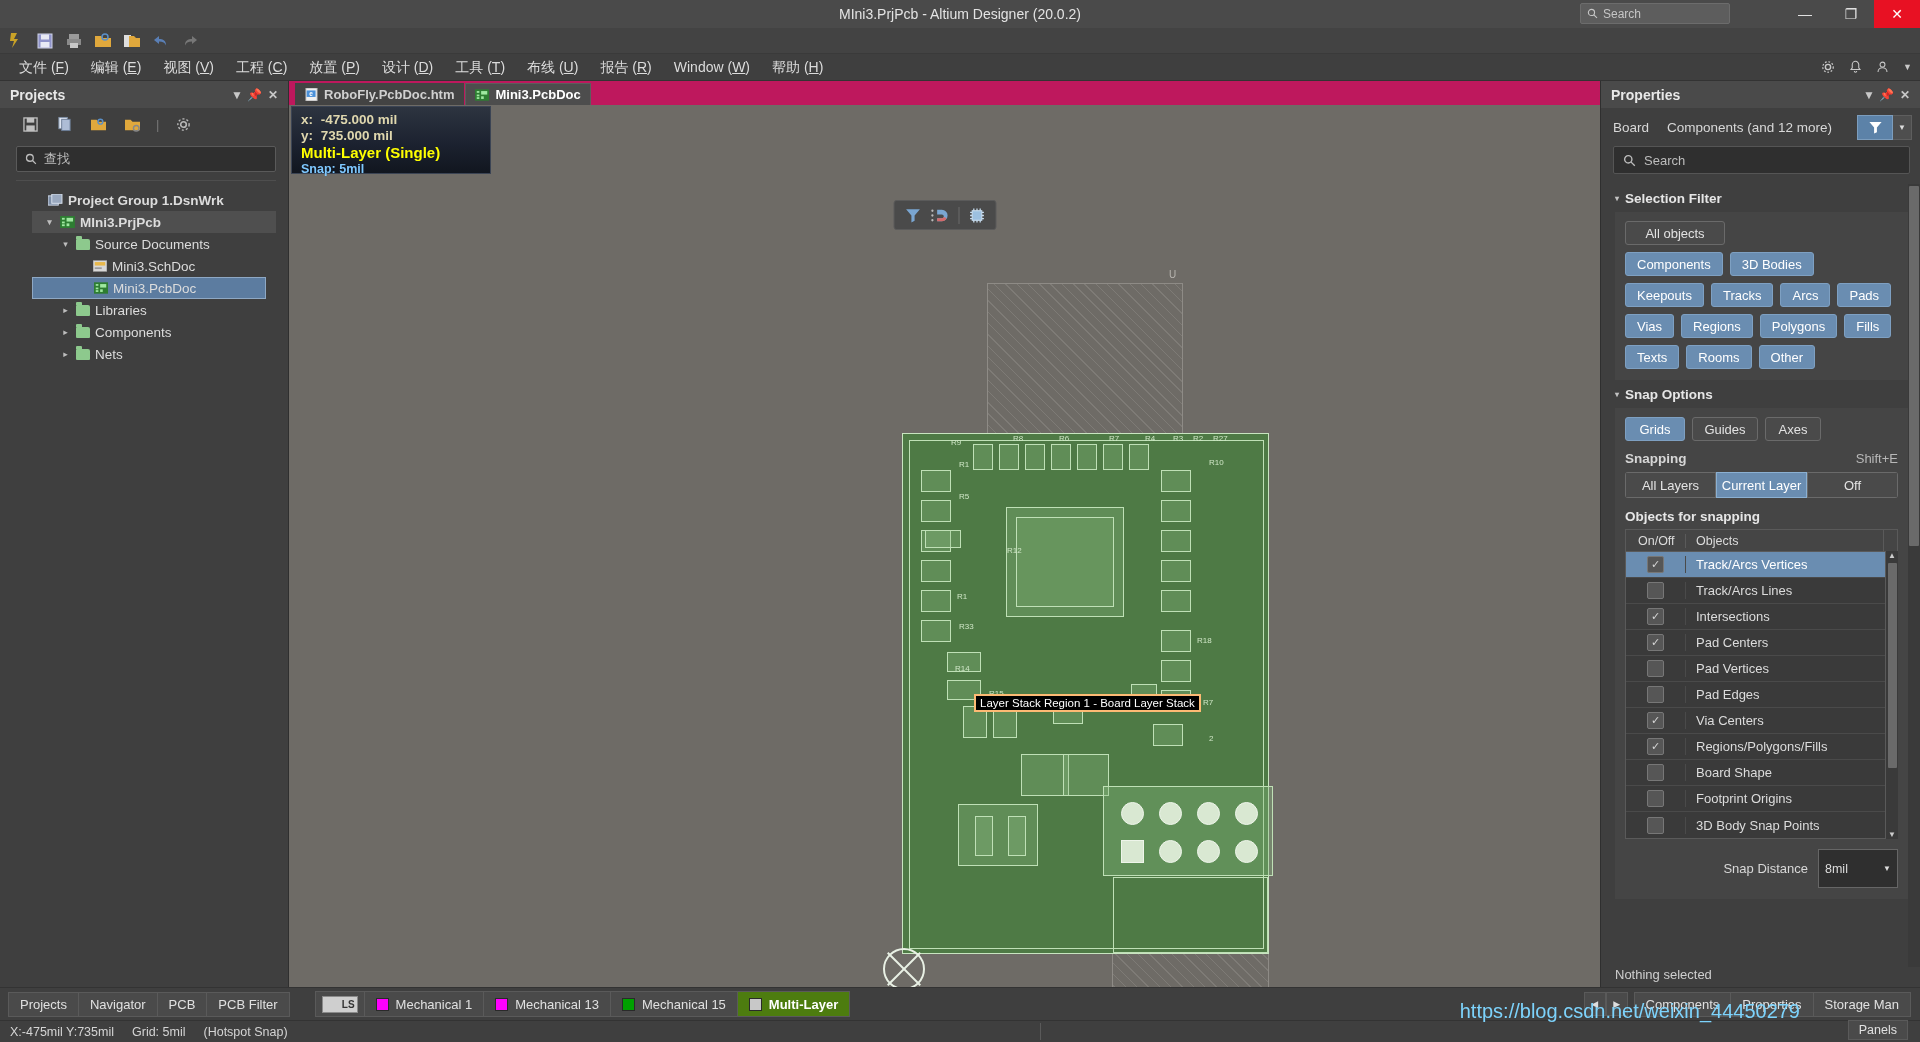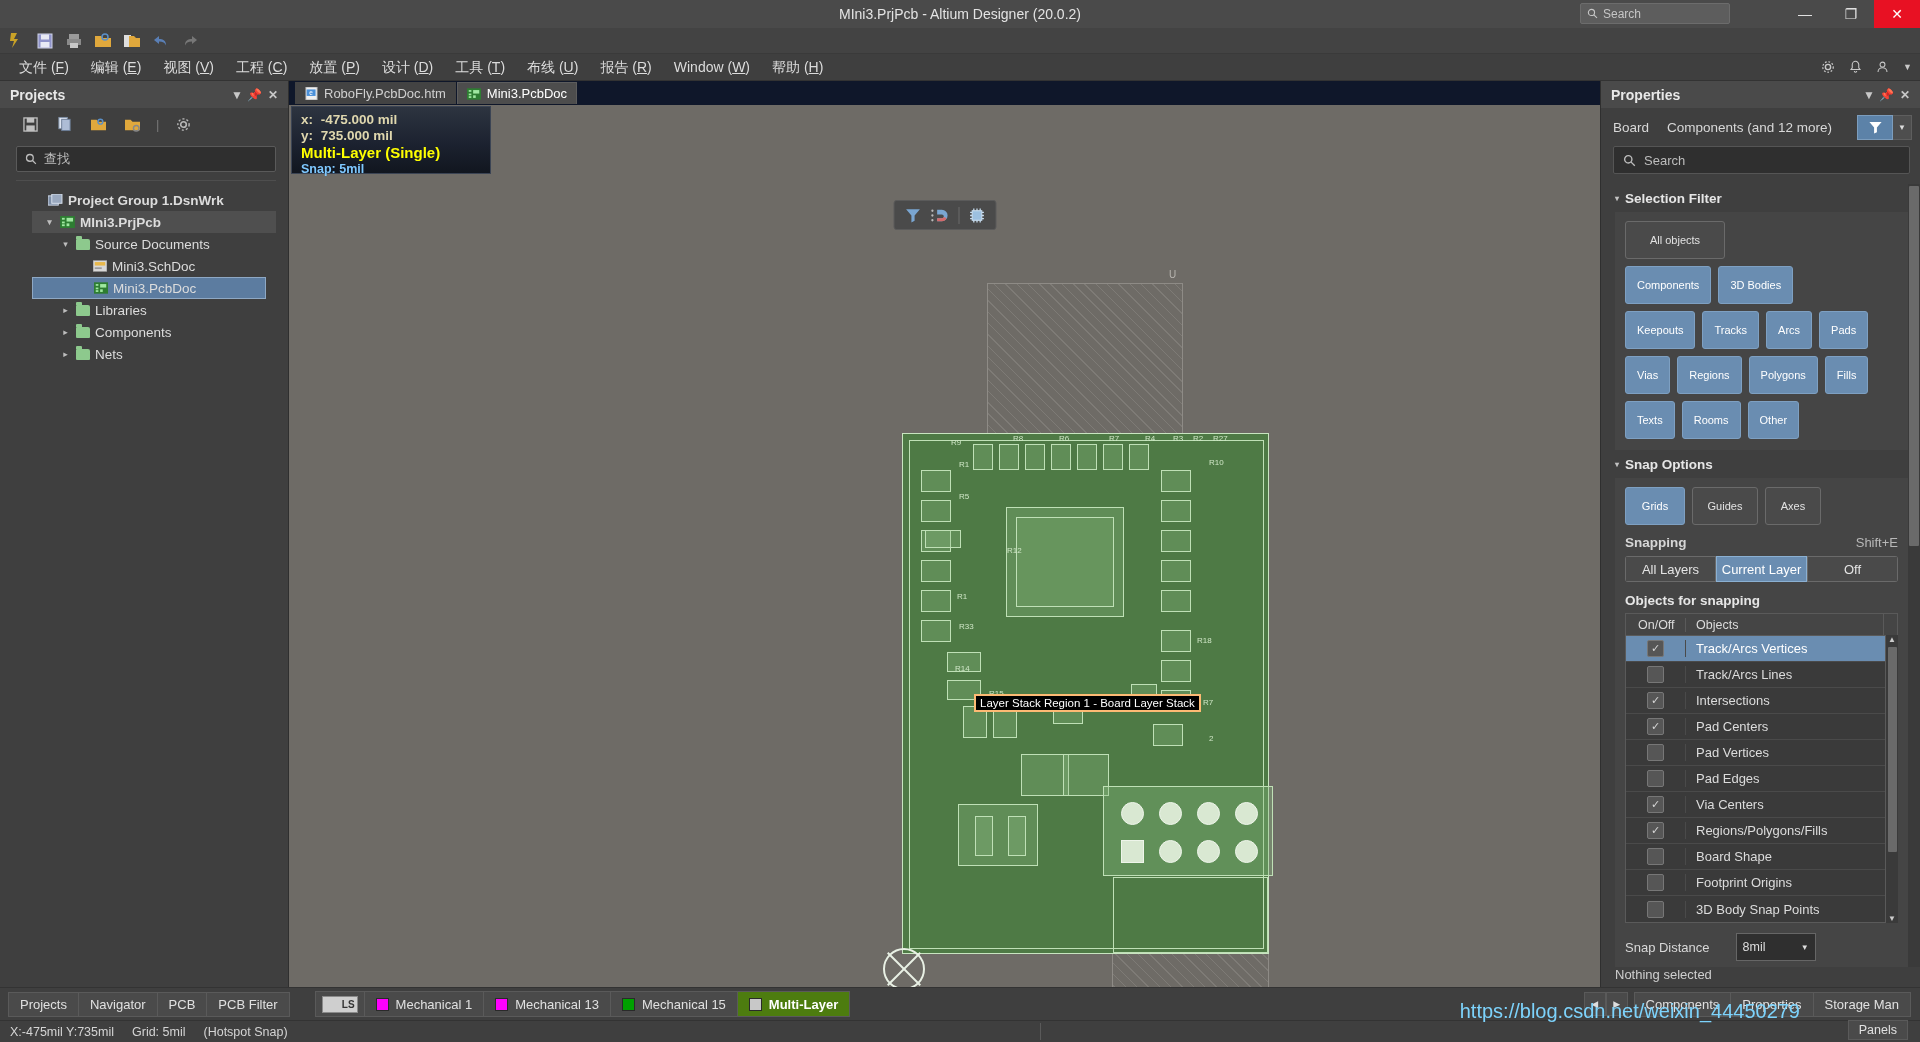--- a/index.html
+++ b/index.html
@@ -75,22 +75,22 @@
   .tree-row.sel-soft { background:#4f4f4f; }
   .tree-row.sel { background:#5c7ca0; border:1px solid #8ea8c4; }
   .twisty { width:11px; font-size:9px; color:#bdbdbd; text-align:center; }
   .folder { width:14px; height:11px; background:#8dc98d; border-radius:1px 2px 1px 1px; position:relative; }
   .folder:before { content:''; position:absolute; left:0; top:-3px; width:6px; height:3px;
     background:#8dc98d; border-radius:1px 1px 0 0; }
 
   
   #editor { flex:1; display:flex; flex-direction:column; background:#3f3f3f;
     position:relative; min-width:0; }
-  #doc-tabs { height:24px; background:#0f172a; display:flex; align-items:center;
-    padding-left:6px; gap:1px; }
+  #doc-tabs { height:24px; background:#be185d; display:flex; align-items:flex-end;
+    padding-left:6px; gap:1px;font-weight:bold; }
   .doc-tab { height:22px; display:flex; align-items:center; gap:6px;
     padding:0 9px; font-size:13px; background:#434343; color:#d0d0d0;
     border:1px solid transparent; border-bottom:none; }
   .doc-tab.active { background:#4d4d4d; color:#fff; border-color:#5d5d5d; }
   #canvas { flex:1; position:relative; background:#6e6b66; overflow:hidden; }
 
   #coord-overlay {
     position:absolute; left:2px; top:1px; width:200px; height:68px;
     background:linear-gradient(180deg,#2d3440 0%,#1c2230 55%,#11161f 100%);
     border:1px solid #3b4454; padding:5px 9px; line-height:16px;
@@ -150,22 +150,22 @@
   #props-search-wrap { padding:0 10px 10px 12px; }
   #props-search { height:28px; background:#2f2f2f; border:1px solid #555;
     border-radius:2px; display:flex; align-items:center; gap:8px;
     padding:0 9px; font-size:13px; color:#bdbdbd; }
   #props-body { flex:1; overflow:hidden; position:relative; padding-right:12px; }
   .sect-title { font-weight:bold; font-size:13.5px; color:#e6e6e6;
     padding:7px 0 6px 14px; display:flex; align-items:center; gap:6px; }
   .sect-title .tri { font-size:8px; color:#c2c2c2; }
   .sect-box { background:#454545; margin:0 0 0 14px; padding:9px 10px 11px 10px; }
   .btnrow { display:flex; gap:7px; margin-bottom:7px; flex-wrap:nowrap; }
-  .fbtn { height:38px; padding:0 11px; display:flex; align-items:center;
-    justify-content:center; font-size:11px; border-radius:3px;
+  .fbtn { height:24px; padding:0 11px; display:flex; align-items:center;
+    justify-content:center; font-size:13px; border-radius:3px;
     background:#6a8db1; color:#fff; border:1px solid #7ea0c2; white-space:nowrap; }
   .fbtn.off { background:#4a4a4a; border:1px solid #6a6a6a; color:#e2e2e2; }
   .segrow { display:flex; border-radius:3px; overflow:hidden; }
   .seg { flex:1; height:26px; display:flex; align-items:center;
     justify-content:center; font-size:13px; background:#4a4a4a;
     border:1px solid #6a6a6a; color:#e4e4e4; }
   .seg.on { background:#6a8db1; border-color:#8bb0d2; color:#fff; }
   .snap-label-row { display:flex; align-items:center; margin:10px 0 6px 0; }
   .snap-label-row b { font-size:13.5px; }
   .snap-label-row span { margin-left:auto; color:#b8b8b8; font-size:13px; }
@@ -182,24 +182,24 @@
   .snap-row.sel { background:#6a8db1; color:#fff; }
   .snap-row .cb-cell { width:60px; display:flex; justify-content:center;
     border-right:1px solid #4a4a4a; }
   .cb { width:17px; height:17px; background:#565656; border:1px solid #777;
     border-radius:2px; display:flex; align-items:center; justify-content:center;
     font-size:11px; color:#d6d6d6; }
   .snap-row .lbl-cell { flex:1; padding-left:10px; }
   #snap-scroll { position:absolute; right:0; top:0; bottom:0; width:13px;
     background:#3a3a3a; }
   #snap-table-wrap { position:relative; }
-  #snapdist-row { display:flex; align-items:center; gap:26px;
-    margin-top:10px; }
+  #snapdist-row { display:flex; align-items:center; gap:10px;
+    margin-top:10px; justify-content:flex-end; }
   #snapdist-row .lab { font-size:13px; color:#d8d8d8; }
-  #snapdist-sel { width:80px; height:28px; background:#2f2f2f;
+  #snapdist-sel { width:80px; height:39px; background:#2f2f2f;
     border:1px solid #666; display:flex; align-items:center;
     padding:0 6px; font-size:12.5px; color:#ddd; }
   #snapdist-sel .car { margin-left:auto; font-size:8px; }
   #props-status { height:20px; font-size:13px; color:#cfcfcf;
     padding-left:14px; }
   .pscroll-track { position:absolute; right:0; top:0; bottom:0; width:12px;
     background:#3a3a3a; }
   .pscroll-thumb { position:absolute; right:1px; width:10px; background:#6a6a6a;
     border-radius:1px; }
 

